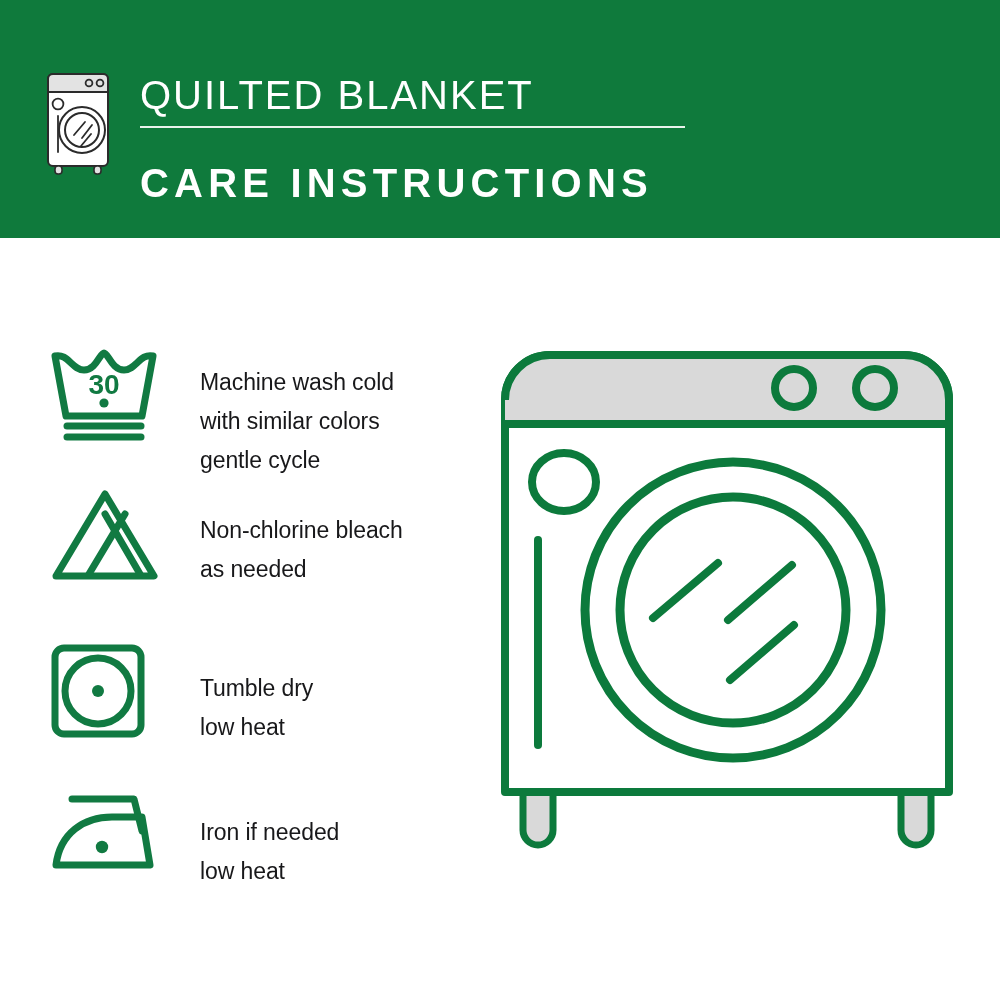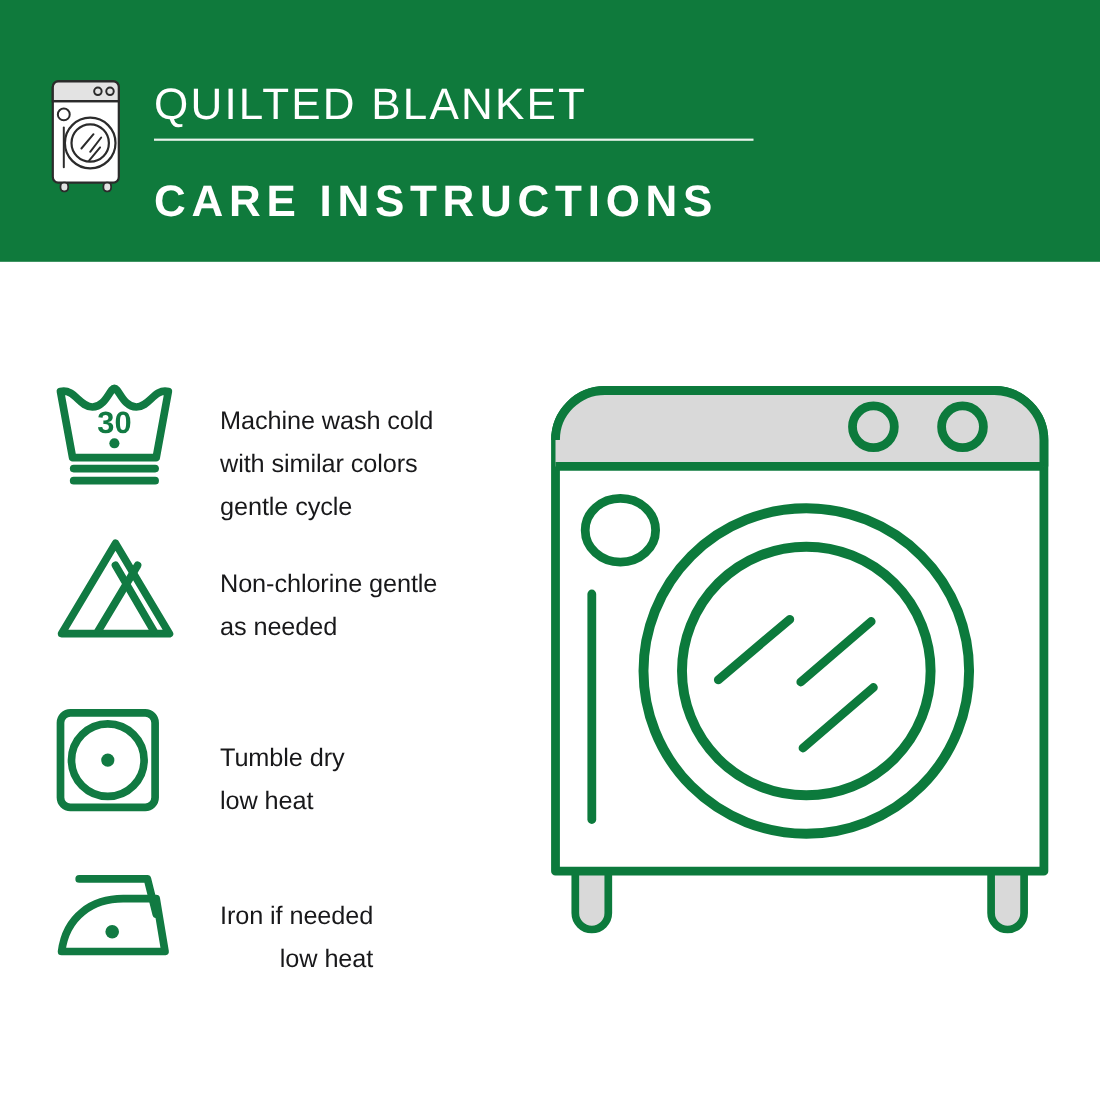--- a/index.html
+++ b/index.html
@@ -100,21 +100,21 @@
 
   
   #row-wash   { top: 110px; }
   #row-bleach { top: 250px; }
   #row-dry    { top: 405px; }
   #row-iron   { top: 555px; }
 
   #row-wash   .care-text { top: 15px; }
   #row-bleach .care-text { top: 23px; }
   #row-dry    .care-text { top: 26px; }
-  #row-iron   .care-text { top: 20px; text-align: right; }
+  #row-iron   .care-text { top: 20px; }
 
   
   #washer-illustration {
     position: absolute;
     left: 480px;
     top: 330px;
     width: 500px;
     height: 620px;
   }
 </style>
@@ -187,21 +187,21 @@
         <svg viewBox="0 0 110 96" width="110" height="96" xmlns="http://www.w3.org/2000/svg">
           <g fill="none" stroke="#117a42" stroke-width="7" stroke-linecap="round" stroke-linejoin="round">
 
             <path d="M55 6 L 104 88 L 6 88 Z"></path>
 
             <line x1="55" y1="26" x2="90" y2="86"></line>
             <line x1="39" y1="86" x2="75" y2="26"></line>
           </g>
         </svg>
       </div>
-      <div class="care-text">Non-chlorine gentle
+      <div class="care-text">Non-chlorine bleach
 as needed</div>
     </div>
 
     <div class="care-row" id="row-dry">
       <div class="care-icon">
         <svg viewBox="0 0 96 96" width="96" height="96" xmlns="http://www.w3.org/2000/svg">
           <g fill="none" stroke="#117a42" stroke-width="7" stroke-linejoin="round">
             <rect x="5" y="5" width="86" height="86" rx="9" ry="9"></rect>
             <circle cx="48" cy="48" r="33"></circle>
           </g>

